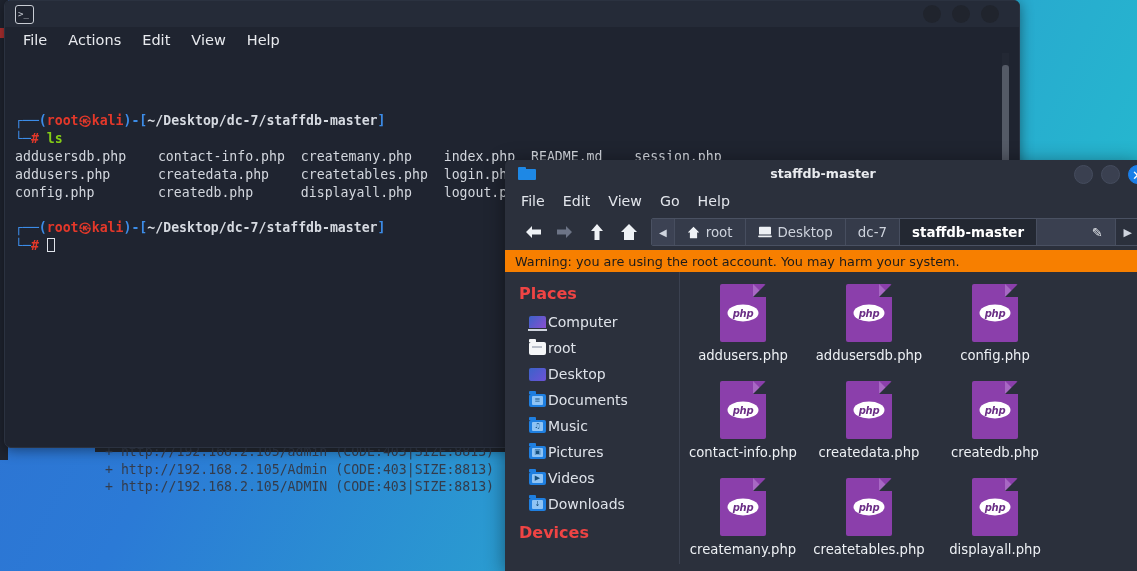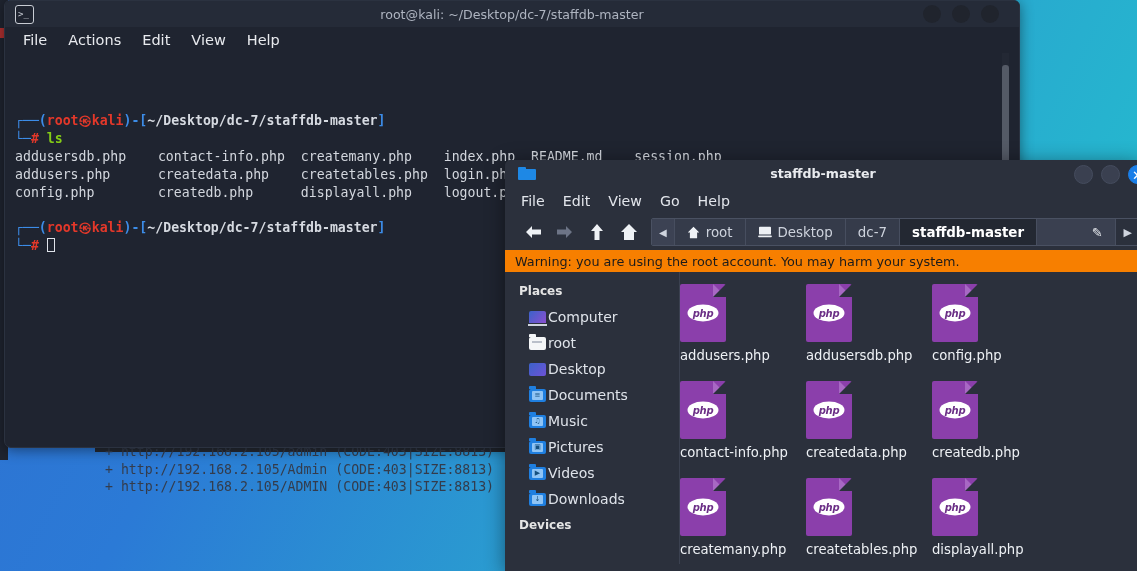--- a/index.html
+++ b/index.html
@@ -162,21 +162,21 @@
   .pencil { color:#e9ecf1; font-size:13px; transform:rotate(0deg); }
   .warnbar {
     height:22px; background:#f77f00; color:#1b1b1b;
     font-size:12.8px; display:flex; align-items:center; padding-left:10px;
   }
   .fm-main { display:flex; height:292px; }
   .fm-side {
     width:175px; background:#2b303c; padding:10px 0 0 14px;
     border-right:1px solid #3b4150;
   }
-  .side-head { color:#e5e5e5; font-size:12px; font-weight:bold; margin:2px 0 6px 0; }
+  .side-head { color:#ef4444; font-size:16px; font-weight:bold; margin:2px 0 6px 0; }
   .side-item {
     display:flex; align-items:center; gap:2px; height:26px; color:#dfe3ea; font-size:14px;
     padding-left:10px;
   }
   .ico { width:17px; height:14px; position:relative; flex:0 0 17px; }
   .ico-computer { background:linear-gradient(130deg,#3b62c9,#8a4fd0); border-radius:2px 2px 0 0; height:12px;}
   .ico-computer:after{content:"";position:absolute;left:-1px;bottom:-3px;width:19px;height:2px;background:#cfd4de;}
   .ico-folderw { background:#f4f6f8; border-radius:2px; height:13px; }
   .ico-folderw:before{content:"";position:absolute;left:0;top:-3px;width:7px;height:3px;background:#f4f6f8;border-radius:1px 1px 0 0;}
   .ico-folderw:after{content:"";position:absolute;left:3px;top:4px;width:10px;height:2px;background:#b9bfca;}
@@ -189,21 +189,21 @@
     position:absolute; left:3px; top:2px; width:11px; height:9px;
     background:#8fc4f5; border-radius:1px; color:#16507f; font-size:7px;
     line-height:9px; text-align:center;
   }
   .fm-files {
     flex:1; background:#2b303c; padding:12px 0 0 0;
     display:flex; flex-wrap:wrap; align-content:flex-start;
   }
   .fitem {
     width:126px; height:97px; display:flex; flex-direction:column;
-    align-items:flex-start; justify-content:flex-start;
+    align-items:center; justify-content:flex-start;
   }
   .php-ico {
     position:relative; width:46px; height:58px;
     background:#8b3fab; border-radius:2px;
   }
   .php-ico:after{
     content:""; position:absolute; right:0; top:0;
     border-width:0 0 13px 13px; border-style:solid;
     border-color:transparent transparent #2b303c transparent;
   }
@@ -266,21 +266,20 @@
 <span></span>
 <span>---- Scanning URL: http://192.168.2.105/ ----</span>
 <span>+ http://192.168.2.105/admin (CODE:403|SIZE:8813)</span>
 <span>+ http://192.168.2.105/Admin (CODE:403|SIZE:8813)</span>
 <span>+ http://192.168.2.105/ADMIN (CODE:403|SIZE:8813)</span></div>
   </div>
 
   <div class="term-fg">
     <div class="titlebar">
       <div class="ticon">&gt;_</div>
-      <div class="ttitle">root@kali: ~/Desktop/dc-7/staffdb-master</div>
       <div class="tdots">
         <i></i>
         <i></i>
         <i></i>
       </div>
     </div>
     <div class="menubar">
       <span>File</span>
       <span>Actions</span>
       <span>Edit</span>

